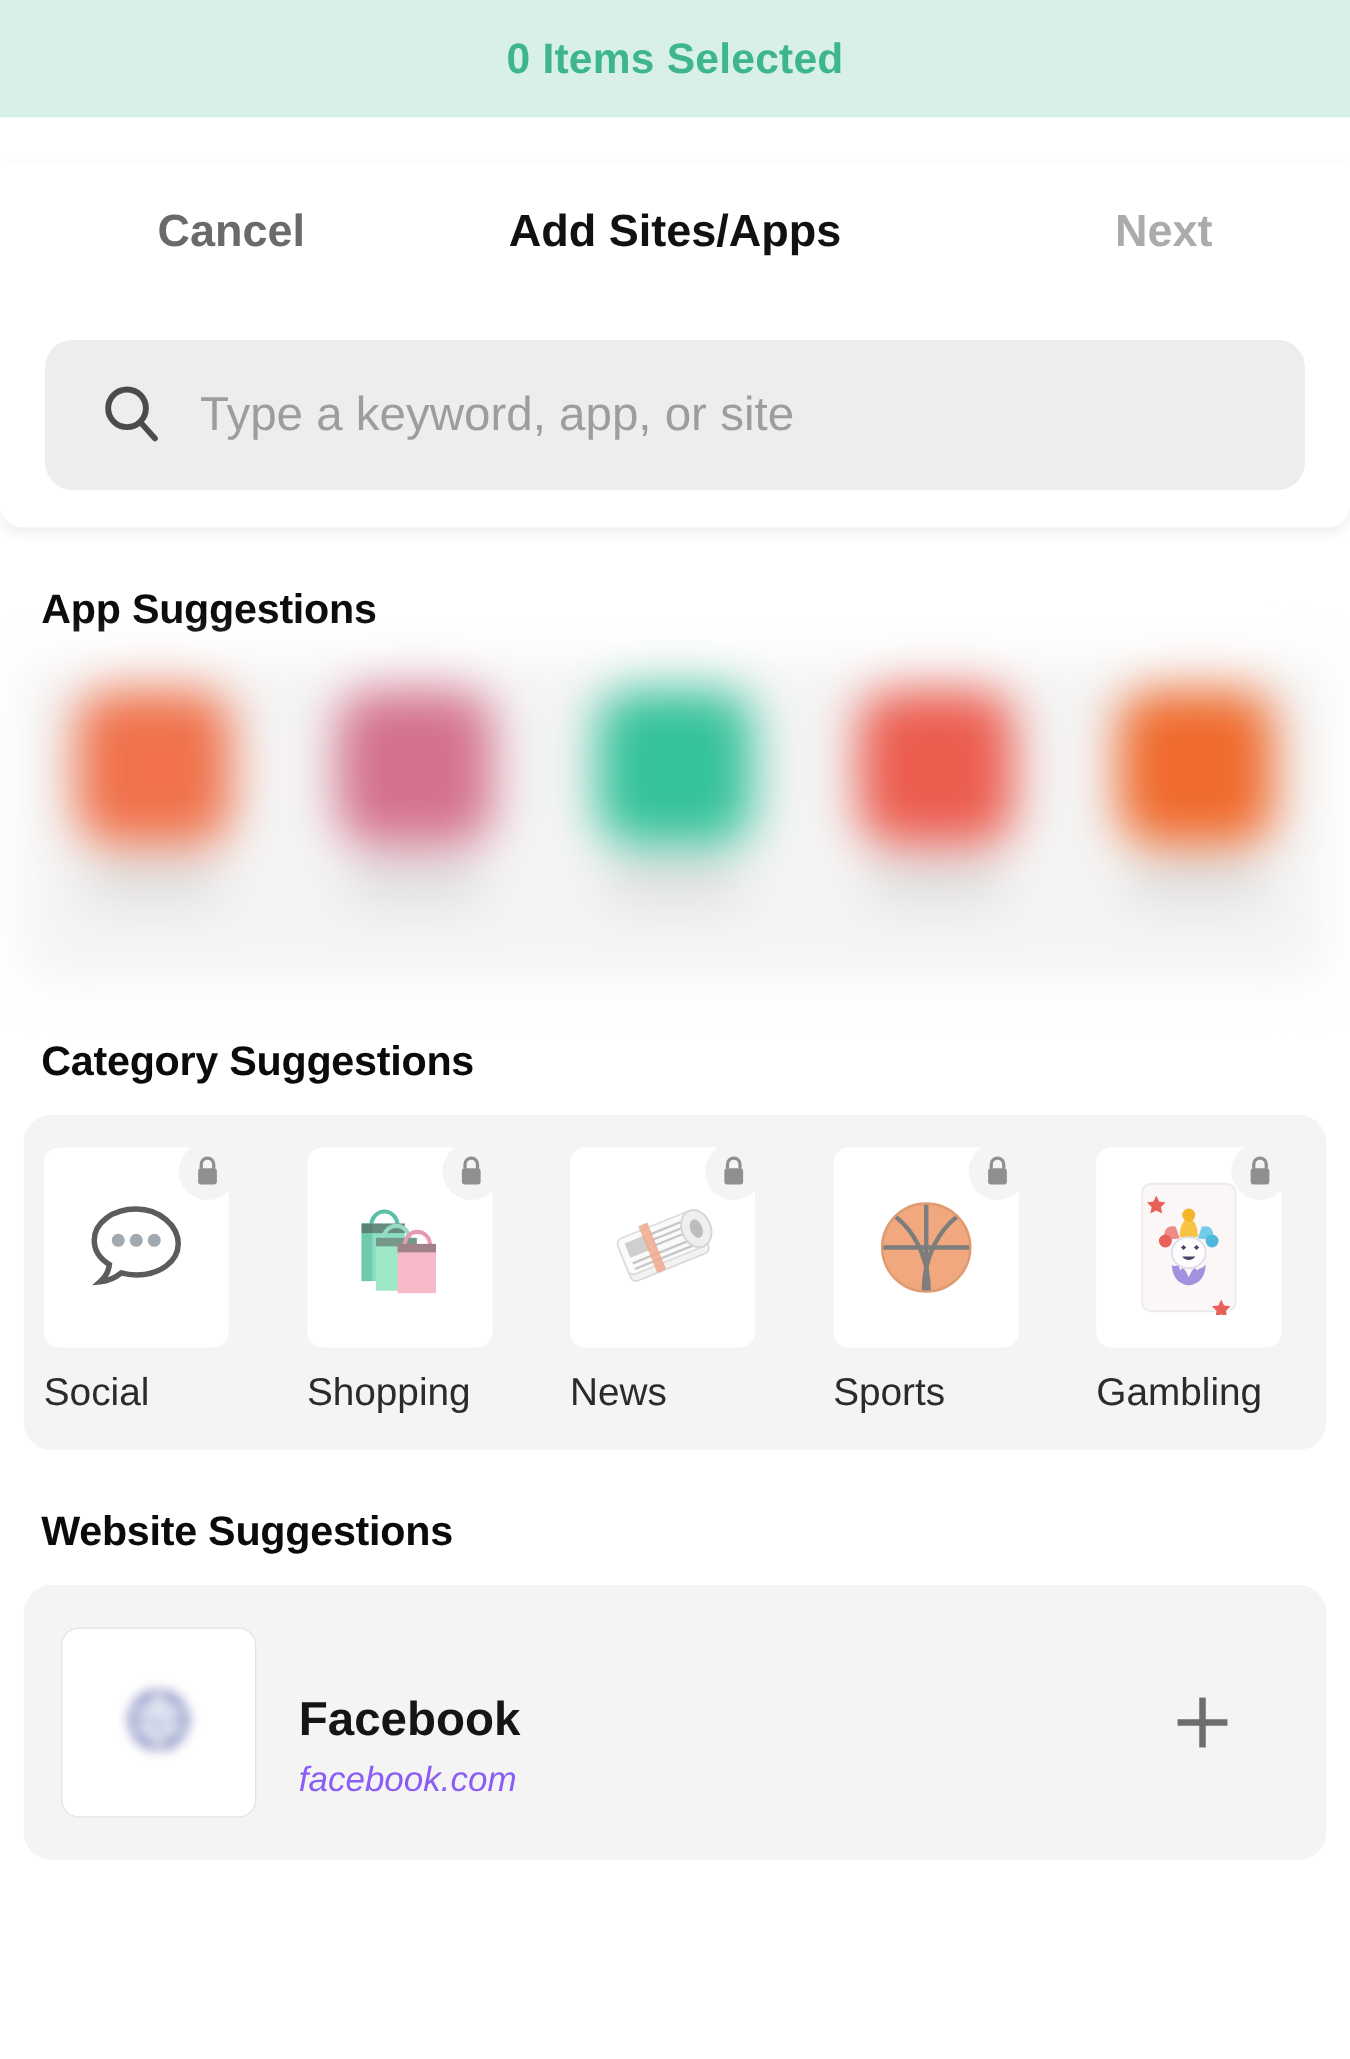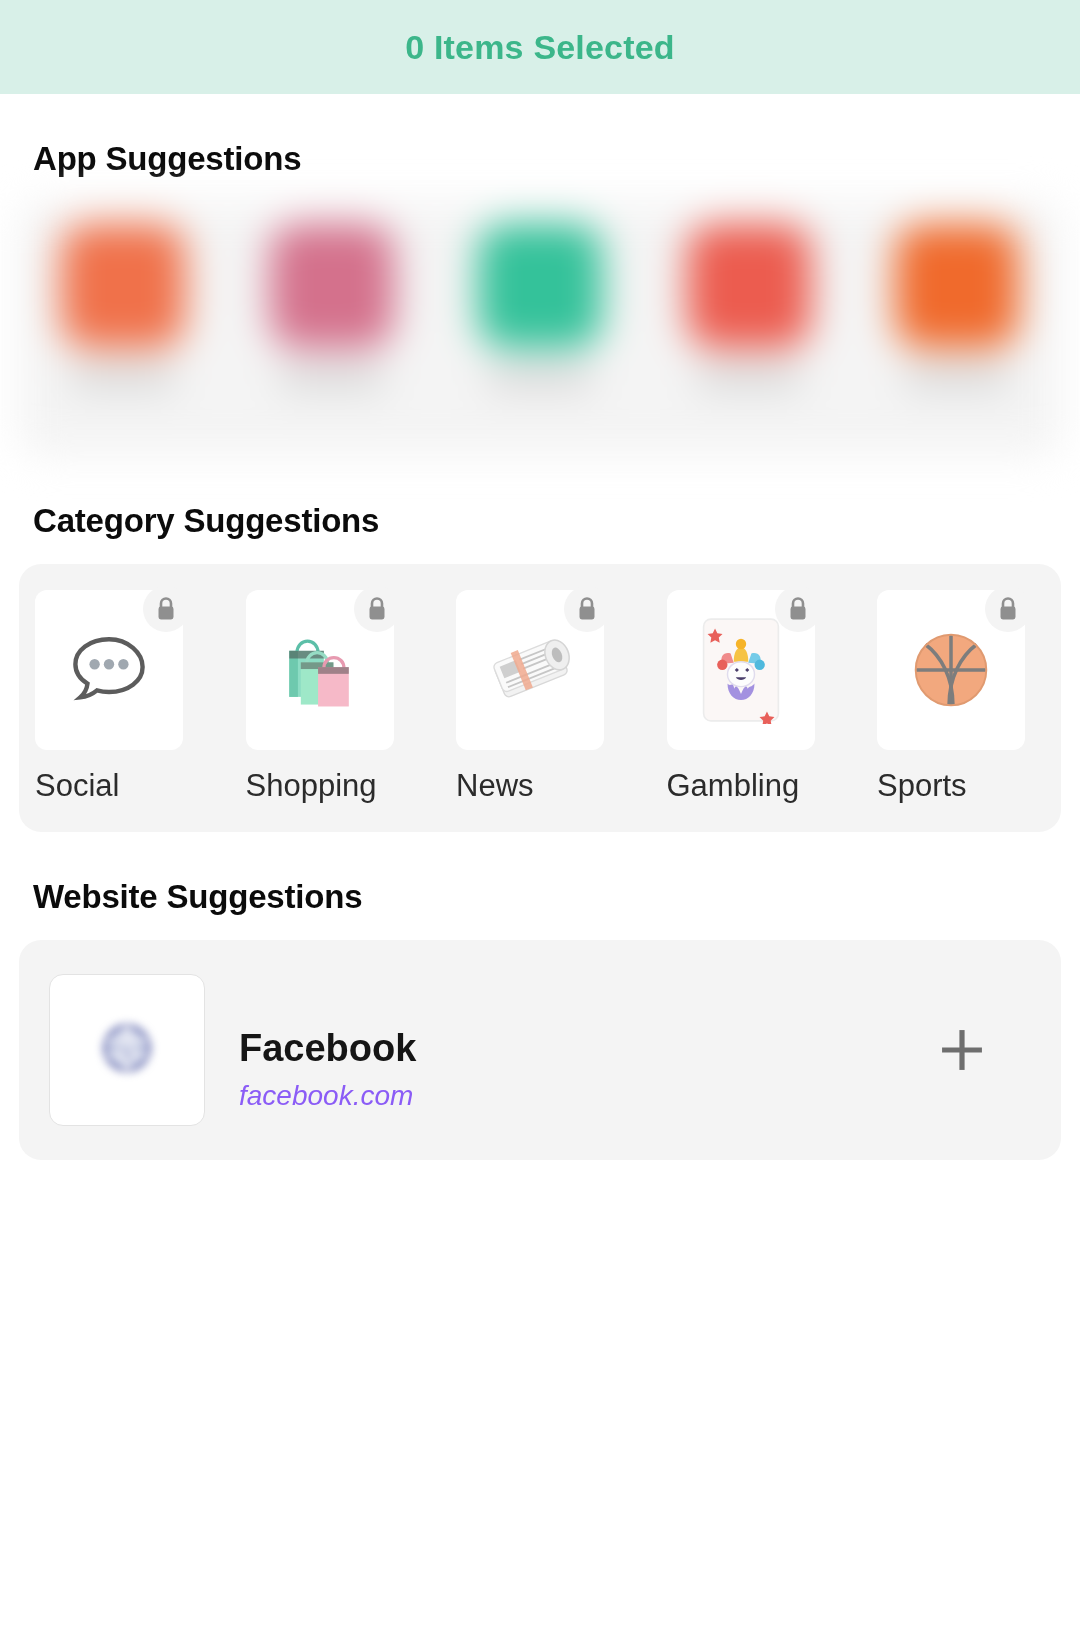--- a/index.html
+++ b/index.html
@@ -240,20 +240,41 @@
 </style>
 </head>
 <body>
 
 <div id="app">
 
   <div class="banner">
     <span class="banner-text">0 Items Selected</span>
   </div>
 
+  <div class="header-card">
+
+    <div class="navbar">
+      <span class="nav-cancel">Cancel</span>
+      <span class="nav-title">Add Sites/Apps</span>
+      <span class="nav-next">Next</span>
+    </div>
+
+    <div class="search-wrap">
+      <div class="search-bar">
+        <span class="search-icon">
+          <svg width="54" height="54" viewBox="0 0 24 24" fill="none" stroke="#4b4b4b" stroke-width="2.1" stroke-linecap="round">
+            <circle cx="10.5" cy="10.5" r="6.7"></circle>
+            <line x1="15.4" y1="15.6" x2="20.4" y2="21.2"></line>
+          </svg>
+        </span>
+        <input class="search-input" type="text" placeholder="Type a keyword, app, or site" style="">
+      </div>
+    </div>
+
+  </div>
 
   <div class="body-scroll">
 
     <div class="section-title">App Suggestions</div>
 
     <div class="app-card">
       <div class="app-tile">
         <div class="app-glyph" style="background:#f0714a"></div>
         <div class="app-label-blur"></div>
       </div>
@@ -347,20 +368,40 @@
               <path d="M7 12V8.5a5 5 0 0 1 10 0V12" fill="none" stroke="#8f8f8f" stroke-width="2.6"></path>
               <rect x="4.5" y="11.5" width="15" height="13" rx="2.4" fill="#8f8f8f"></rect>
             </svg>
           </span>
         </div>
         <div class="cat-name">News</div>
       </div>
 
       <div class="cat-tile">
         <div class="cat-thumb">
+          <svg width="98" height="98" viewBox="0 0 100 100">
+            <circle cx="50" cy="50" r="36" fill="#f2a87e"></circle>
+            <path d="M50 14v72" stroke="#7d7d7d" stroke-width="3.6" fill="none"></path>
+            <path d="M14 50h72" stroke="#7d7d7d" stroke-width="3.6" fill="none"></path>
+            <path d="M24 24c16 12 28 34 28 62" stroke="#7d7d7d" stroke-width="3.6" fill="none"></path>
+            <path d="M76 24c-16 12-28 34-28 62" stroke="#7d7d7d" stroke-width="3.6" fill="none"></path>
+            <circle cx="50" cy="50" r="36" fill="none" stroke="#e09a70" stroke-width="2"></circle>
+          </svg>
+          <span class="lock-badge">
+            <svg width="24" height="28" viewBox="0 0 24 28">
+              <path d="M7 12V8.5a5 5 0 0 1 10 0V12" fill="none" stroke="#8f8f8f" stroke-width="2.6"></path>
+              <rect x="4.5" y="11.5" width="15" height="13" rx="2.4" fill="#8f8f8f"></rect>
+            </svg>
+          </span>
+        </div>
+        <div class="cat-name">Sports</div>
+      </div>
+
+      <div class="cat-tile">
+        <div class="cat-thumb">
           <svg width="84" height="108" viewBox="0 0 80 104">
             <rect x="4" y="3" width="72" height="98" rx="7" fill="#fbf7f6" stroke="#ececec" stroke-width="1.6"></rect>
             <path d="M15 12l2.2 4.6 5 .7-3.6 3.5.9 5-4.5-2.4-4.5 2.4.9-5-3.6-3.5 5-.7z" fill="#e8605a"></path>
             <path d="M65 92l2.2 4.6 5 .7-3.6 3.5.9 5-4.5-2.4-4.5 2.4.9-5-3.6-3.5 5-.7z" fill="#e8605a"></path>
             <path d="M22 46c-3-7 2-12 8-10l3 9z" fill="#f08b8b"></path>
             <circle cx="22" cy="47" r="5" fill="#e8605a"></circle>
             <path d="M58 46c3-7-2-12-8-10l-3 9z" fill="#74cbe8"></path>
             <circle cx="58" cy="47" r="5" fill="#4fb9dd"></circle>
             <path d="M33 44c0-9 3-14 7-14s7 5 7 14z" fill="#f6c344"></path>
             <circle cx="40" cy="27" r="5" fill="#f6b429"></circle>
@@ -373,40 +414,20 @@
           <span class="lock-badge">
             <svg width="24" height="28" viewBox="0 0 24 28">
               <path d="M7 12V8.5a5 5 0 0 1 10 0V12" fill="none" stroke="#8f8f8f" stroke-width="2.6"></path>
               <rect x="4.5" y="11.5" width="15" height="13" rx="2.4" fill="#8f8f8f"></rect>
             </svg>
           </span>
         </div>
         <div class="cat-name">Gambling</div>
       </div>
 
-      <div class="cat-tile">
-        <div class="cat-thumb">
-          <svg width="98" height="98" viewBox="0 0 100 100">
-            <circle cx="50" cy="50" r="36" fill="#f2a87e"></circle>
-            <path d="M50 14v72" stroke="#7d7d7d" stroke-width="3.6" fill="none"></path>
-            <path d="M14 50h72" stroke="#7d7d7d" stroke-width="3.6" fill="none"></path>
-            <path d="M24 24c16 12 28 34 28 62" stroke="#7d7d7d" stroke-width="3.6" fill="none"></path>
-            <path d="M76 24c-16 12-28 34-28 62" stroke="#7d7d7d" stroke-width="3.6" fill="none"></path>
-            <circle cx="50" cy="50" r="36" fill="none" stroke="#e09a70" stroke-width="2"></circle>
-          </svg>
-          <span class="lock-badge">
-            <svg width="24" height="28" viewBox="0 0 24 28">
-              <path d="M7 12V8.5a5 5 0 0 1 10 0V12" fill="none" stroke="#8f8f8f" stroke-width="2.6"></path>
-              <rect x="4.5" y="11.5" width="15" height="13" rx="2.4" fill="#8f8f8f"></rect>
-            </svg>
-          </span>
-        </div>
-        <div class="cat-name">Sports</div>
-      </div>
-
     </div>
 
     <div class="section-title">Website Suggestions</div>
 
     <div class="web-card">
       <div class="favicon-box">
         <span class="favicon-blur">
           <svg width="52" height="52" viewBox="0 0 40 40">
             <circle cx="20" cy="20" r="17" fill="#c6cce4" stroke="#5a62a8" stroke-width="2.6"></circle>
             <path d="M20 3c5 7 5 27 0 34M20 3c-5 7-5 27 0 34" fill="none" stroke="#ffffff" stroke-width="2"></path>

